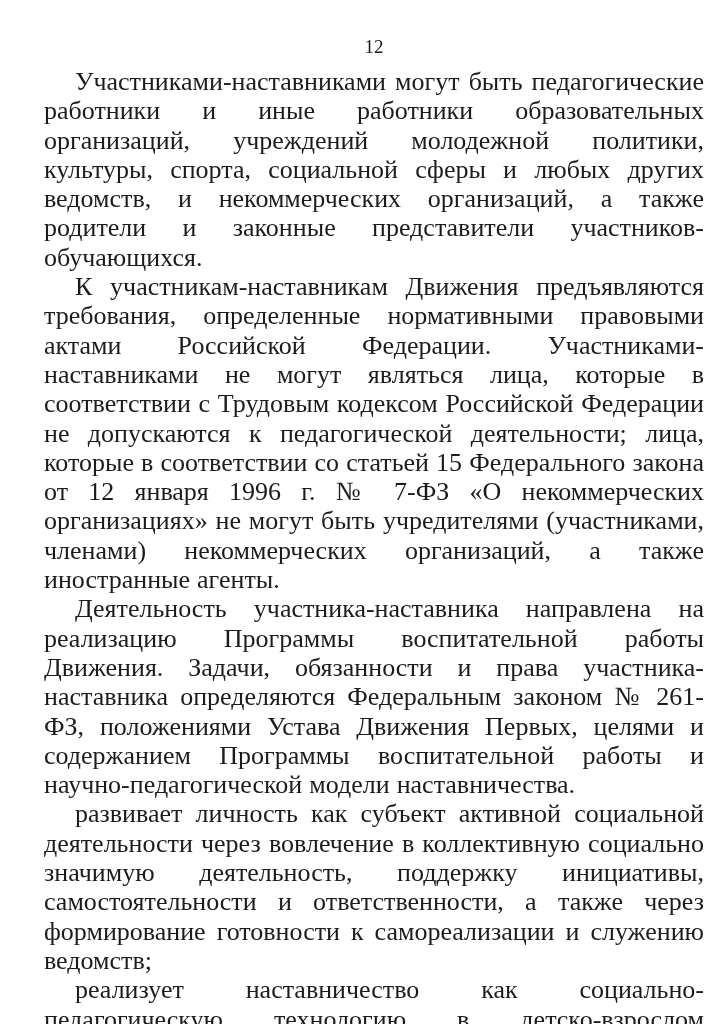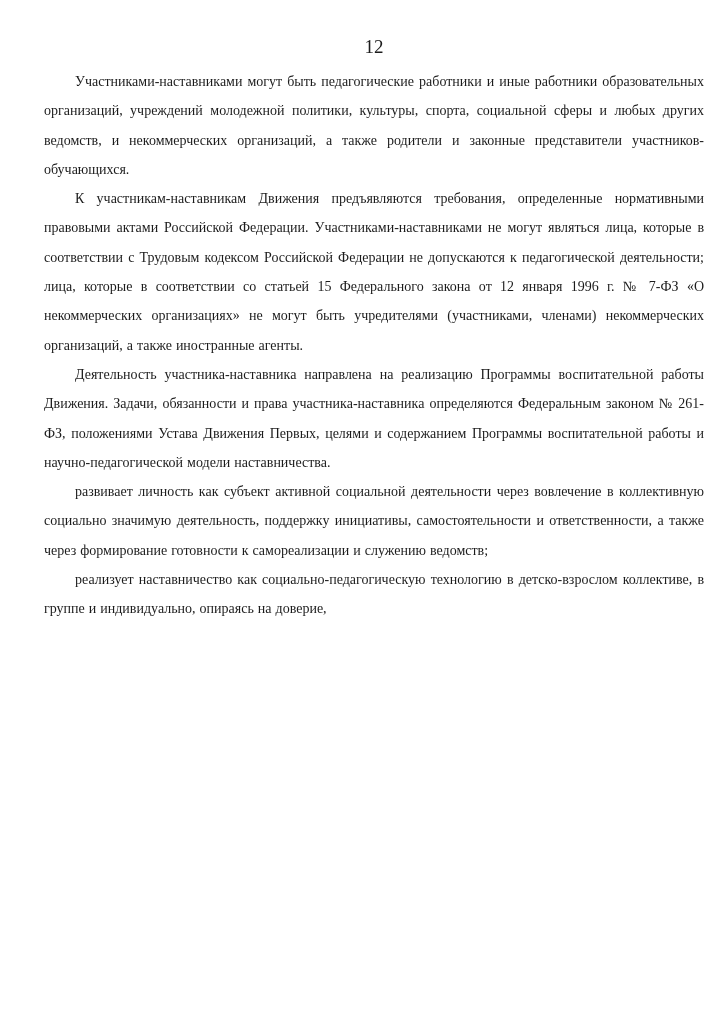--- a/index.html
+++ b/index.html
@@ -20,21 +20,21 @@
     overflow: hidden;
   }
   .page-number {
     text-align: center;
     font-size: 19px;
     line-height: 22px;
     margin: 0 0 9px 0;
   }
   .para {
     margin: 0;
-    font-size: 14px;
+    font-size: 26px;
     line-height: 29.3px;
     text-align: justify;
     text-indent: 31px;
     word-spacing: 0.5px;
   }
 </style>
 </head>
 <body>
 
 <div class="page">

